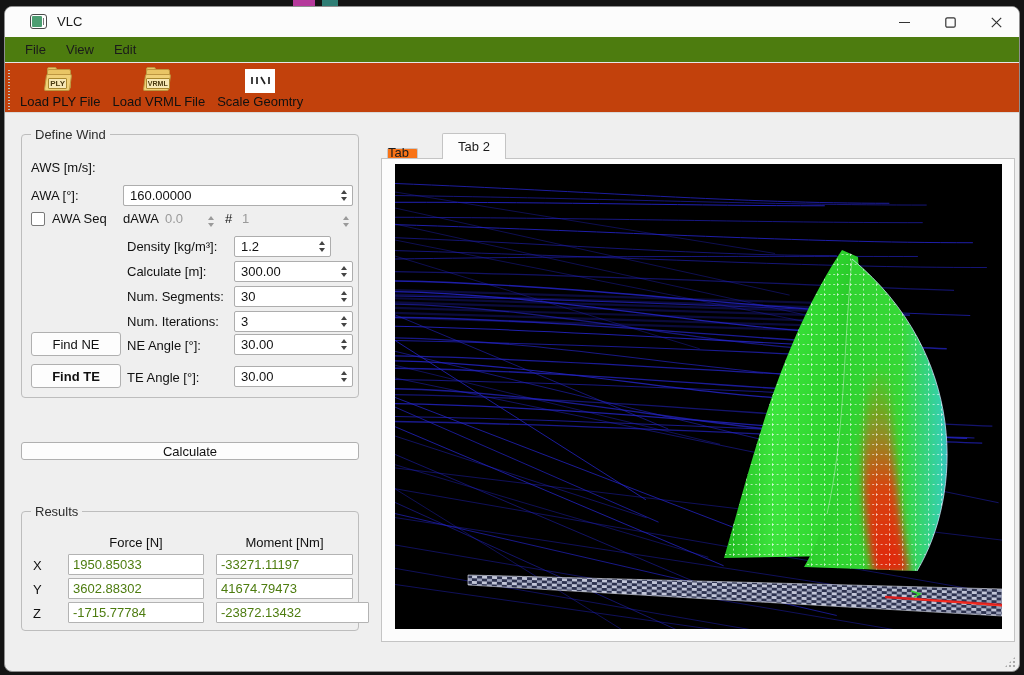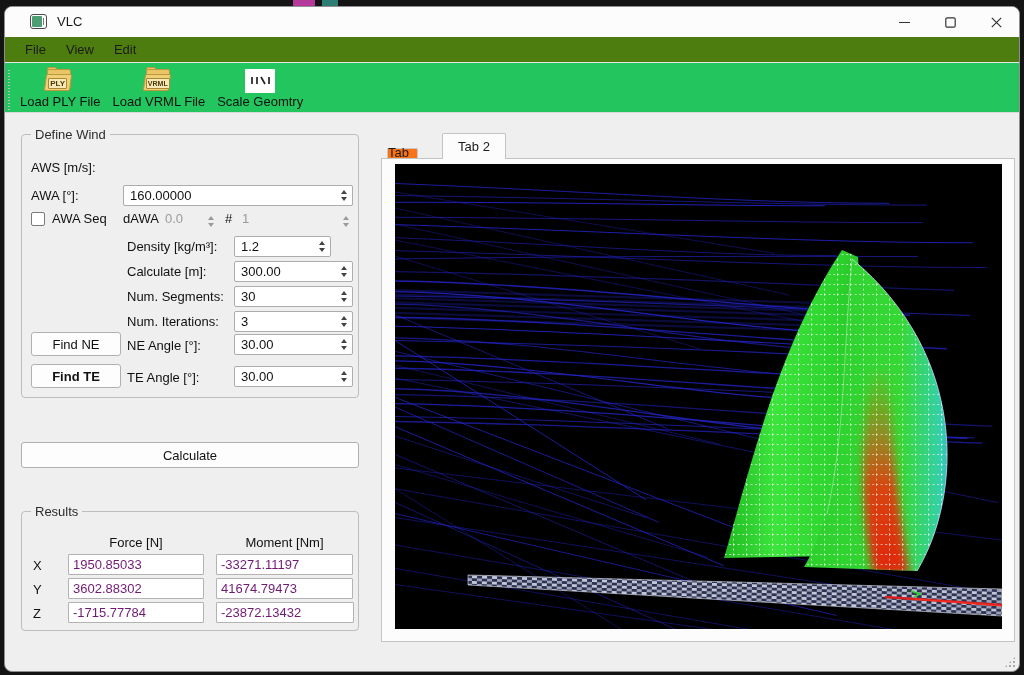--- a/index.html
+++ b/index.html
@@ -17,21 +17,21 @@
   .app-icon .slot { position:absolute; right:2px; top:3px; bottom:3px; width:1px; background:#777; }
   .title-text { position:absolute; left:52px; top:7px; font-size:13px; color:#1b1b1b; }
   .win-controls { position:absolute; right:0; top:0; height:30px; display:flex; }
   .wc { width:46px; height:30px; display:flex; align-items:center; justify-content:center; color:#333; }
   .wc svg { display:block; }
   
   .menubar { position:absolute; left:0; top:30px; right:0; height:26px; background:#4d7c0f;
              border-bottom:1px solid #e6e6e6; display:flex; align-items:center; padding-left:10px; }
   .menu-item { font-size:13px; color:#1b1b1b; padding:3px 10px; border-radius:3px; }
   
-  .toolbar { position:absolute; left:0; top:56px; right:0; height:50px; background:#22c55e;
+  .toolbar { position:absolute; left:0; top:56px; right:0; height:50px; background:#c2410c;
              border-bottom:1px solid #d9d9d9; display:flex; align-items:flex-end; }
   .tb-handle { width:5px; height:42px; margin:4px 2px 0 2px;
                background-image:repeating-linear-gradient(#bdbdbd 0 1px, transparent 1px 3px);
                background-size:2px 100%; background-repeat:no-repeat; background-position:1px 0; }
   .tb-btn { display:flex; flex-direction:column; align-items:center; justify-content:flex-end;
             padding:2px 6px 3px 6px; height:48px; border-radius:3px; }
   .tb-btn .lbl { font-size:13px; color:#111; margin-top:1px; white-space:nowrap; }
   .folder { position:relative; width:30px; height:24px; }
   .folder .back { position:absolute; left:2px; top:0; width:24px; height:20px; background:#e9c565;
                   border:1px solid #bd9640; border-radius:2px; }
@@ -58,21 +58,21 @@
   .sarrows.dis .tri-up { border-bottom-color:#9a9a9a; }
   .sarrows.dis .tri-dn { border-top-color:#9a9a9a; }
   .sarrows.bare { position:absolute; width:14px; height:20px; }
   .dis-text { color:#9a9a9a; }
   .checkbox { position:absolute; width:14px; height:14px; background:#fff; border:1px solid #7a7a7a; border-radius:2px; }
   .pbtn { position:absolute; background:#fdfdfd; border:1px solid #b0b0b0; border-radius:3px;
           font-family:"Liberation Sans",sans-serif; font-size:13px; color:#111;
           display:flex; align-items:center; justify-content:center; }
   .ledit { position:absolute; height:21px; background:#fff; border:1px solid #b3b3b3; border-radius:1px; }
   .ledit input { width:100%; height:100%; border:none; outline:none; background:transparent;
-                 font-family:"Liberation Sans",sans-serif; font-size:13px; color:#701a75; padding:0 4px; }
+                 font-family:"Liberation Sans",sans-serif; font-size:13px; color:#4d7c0f; padding:0 4px; }
   .hdr { position:absolute; font-size:13px; color:#111; text-align:center; }
   
   .tabwidget { position:absolute; left:376px; top:125px; width:638px; height:516px; }
   .tab { position:absolute; font-size:13px; color:#1b1b1b; display:flex; align-items:center; justify-content:center; }
   .tab.inactive { left:6px; top:16px; width:31px; height:23px; background:#f97316;
                   border:1px solid #c8c8c8; border-bottom:none; border-radius:2px 2px 0 0; }
   .tab.active { left:61px; top:1px; width:64px; height:26px; background:#fcfcfc;
                 border:1px solid #c4c4c4; border-bottom:none; border-radius:2px 2px 0 0; z-index:3; }
   .pane { position:absolute; left:0; top:26px; width:634px; height:484px; background:#fcfcfc;
           border:1px solid #c4c4c4; }
@@ -241,39 +241,39 @@
     <button class="pbtn" style="left:26px;top:357px;width:90px;height:24px;font-weight:bold;">Find TE</button>
     <span class="flabel" style="left:122px;top:363px;">TE Angle [°]:</span>
     <div class="spin" style="left:229px;top:359px;width:119px;">
       <input value="30.00" style="">
       <div class="sarrows">
           <div class="tri-up"></div>
           <div class="tri-dn"></div>
         </div>
     </div>
 
-    <button class="pbtn" style="left:16px;top:435px;width:338px;height:26px;">Calculate</button>
+    <button class="pbtn" style="left:16px;top:435px;width:338px;height:18px;">Calculate</button>
 
     <div class="group" style="left:16px;top:504px;width:338px;height:120px;">
       <span class="legend">Results</span>
     </div>
     <span class="hdr" style="left:63px;top:528px;width:136px;">Force [N]</span>
     <span class="hdr" style="left:211px;top:528px;width:137px;">Moment [Nm]</span>
 
     <span class="flabel" style="left:28px;top:551px;">X</span>
     <div class="ledit" style="left:63px;top:547px;width:136px;"><input value="1950.85033" style=""></div>
     <div class="ledit" style="left:211px;top:547px;width:137px;"><input value="-33271.11197" style=""></div>
 
     <span class="flabel" style="left:28px;top:575px;">Y</span>
     <div class="ledit" style="left:63px;top:571px;width:136px;"><input value="3602.88302" style=""></div>
     <div class="ledit" style="left:211px;top:571px;width:137px;"><input value="41674.79473" style=""></div>
 
     <span class="flabel" style="left:28px;top:599px;">Z</span>
     <div class="ledit" style="left:63px;top:595px;width:136px;"><input value="-1715.77784" style=""></div>
-    <div class="ledit" style="left:211px;top:595px;width:138px;"><input value="-23872.13432" style=""></div>
+    <div class="ledit" style="left:211px;top:595px;width:153px;"><input value="-23872.13432" style=""></div>
 
     <div class="tabwidget">
       <div class="tab inactive">Tab 1</div>
       <div class="tab active">Tab 2</div>
       <div class="pane">
         <div class="glcanvas">
           <svg viewBox="0 0 607 465">
             <defs>
               <linearGradient id="maing" x1="330" y1="0" x2="470" y2="0" gradientUnits="userSpaceOnUse">
                 <stop offset="0" stop-color="#21bb21"></stop>

